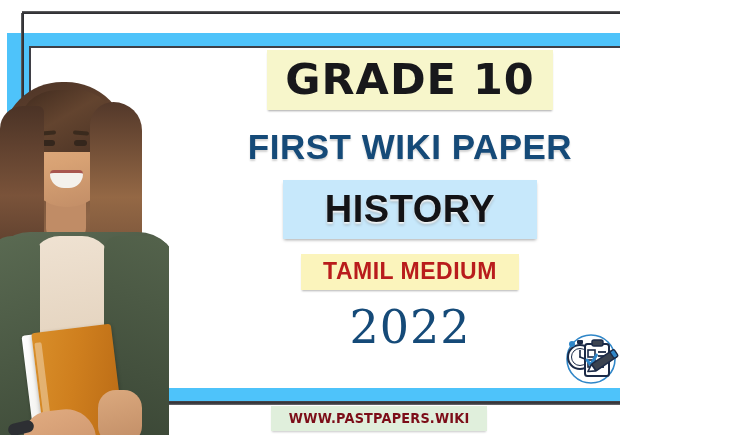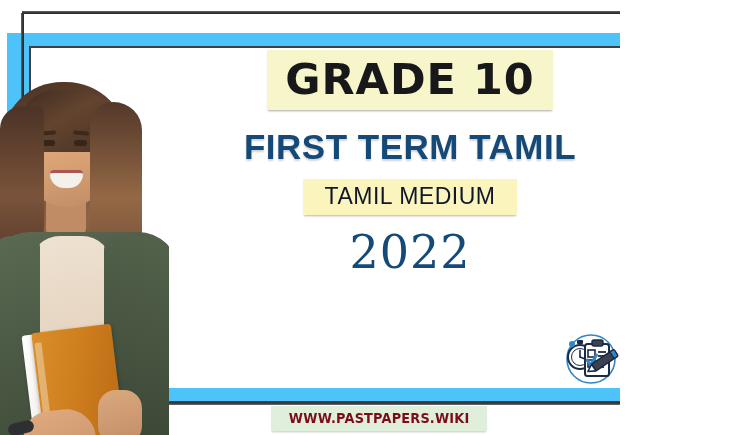--- a/index.html
+++ b/index.html
@@ -128,22 +128,22 @@
   }
 
   .medium-band {
     background: #fbf4bc;
     padding: 6px 22px 7px 22px;
     margin-top: 15px;
     box-shadow: 0 2px 2px -1px rgba(0,0,0,0.3);
   }
   .medium-text {
     font-size: 23px;
-    font-weight: normal;
-    color: #0f172a;
+    font-weight: bold;
+    color: #b91c1c;
     letter-spacing: 0.5px;
     font-family: "Liberation Sans", sans-serif;
   }
 
   .year-row {
     margin-top: 14px;
   }
   .year-text {
     font-size: 46px;
     font-weight: normal;
@@ -385,24 +385,29 @@
   <div class="center-stack">
 
     <div>
       <span class="band grade-band">
         <span class="grade-text">GRADE 10</span>
       </span>
     </div>
 
     <div class="term-row">
       <span class="band">
-        <span class="term-text">FIRST TERM TAMIL</span>
+        <span class="term-text">FIRST WIKI PAPER</span>
       </span>
     </div>
 
+    <div>
+      <span class="band subject-band">
+        <span class="subject-text">HISTORY</span>
+      </span>
+    </div>
 
     <div>
       <span class="band medium-band">
         <span class="medium-text">TAMIL MEDIUM</span>
       </span>
     </div>
 
     <div class="year-row">
       <span class="band">
         <span class="year-text">2022</span>

